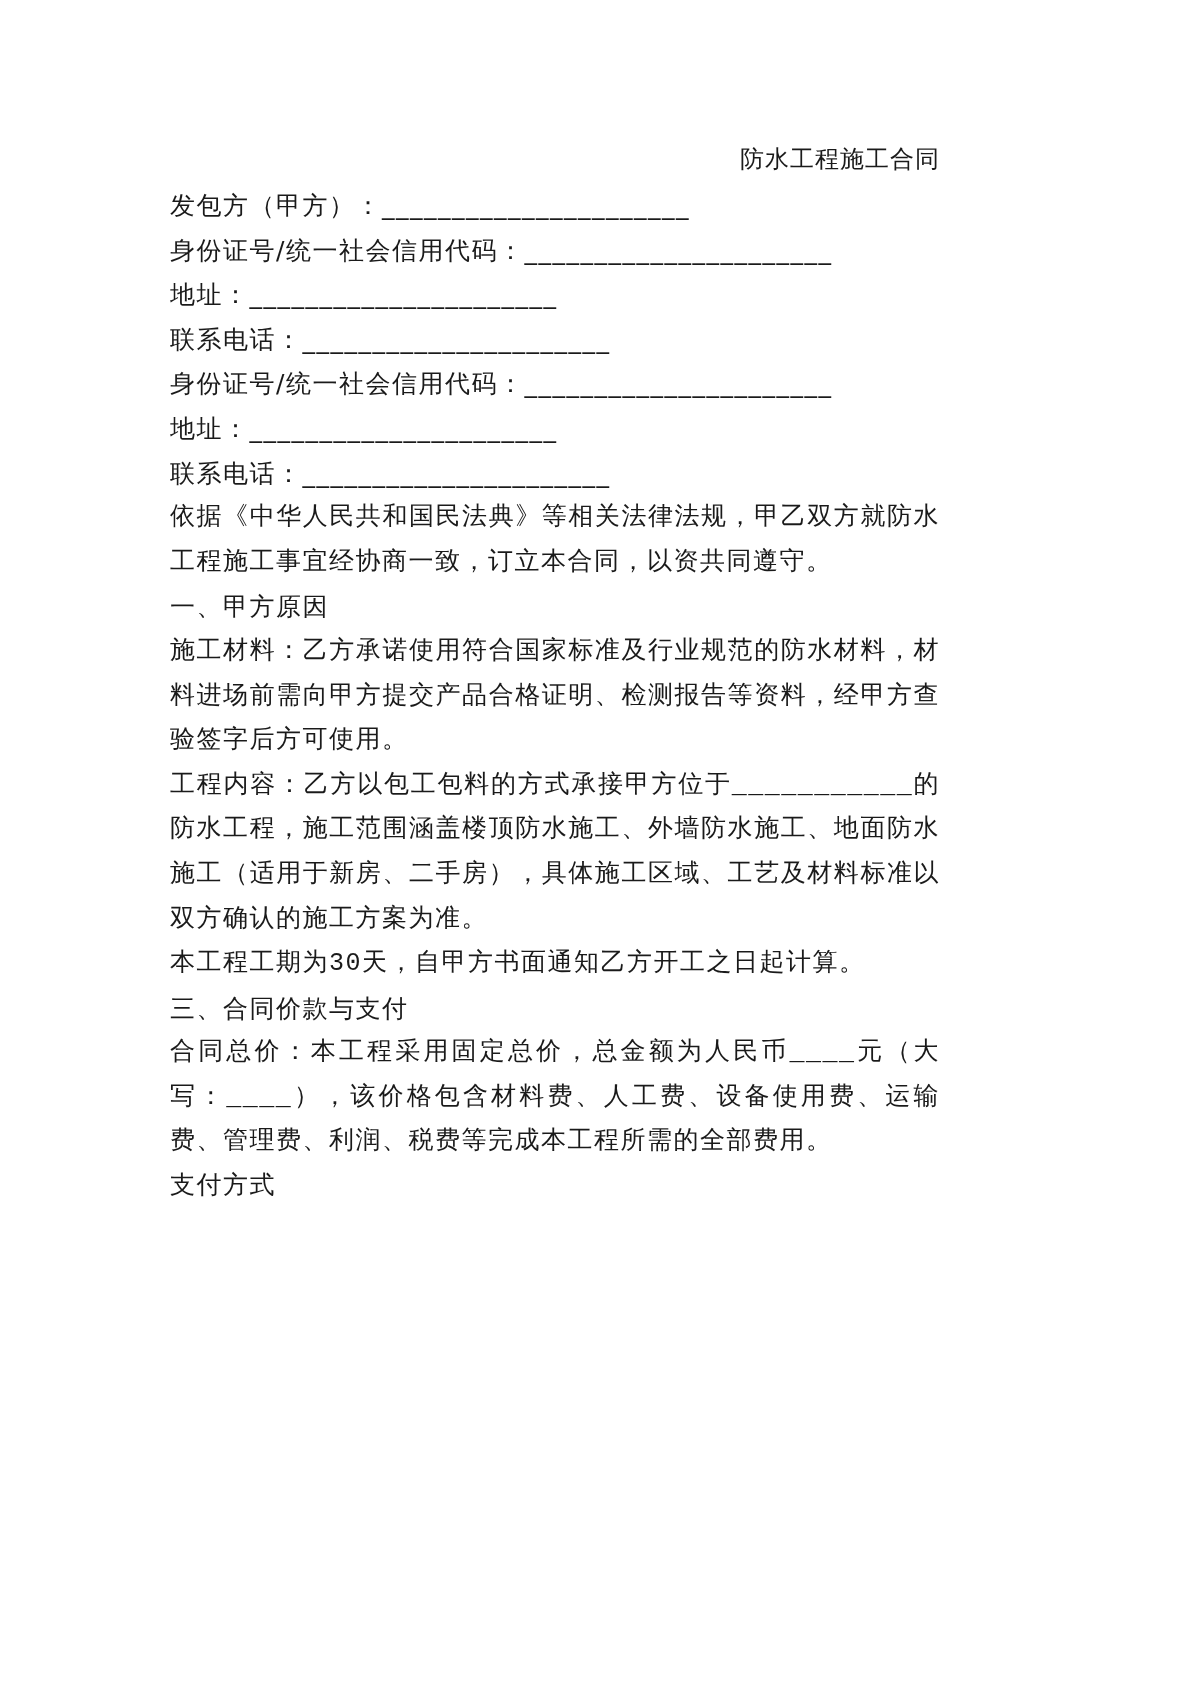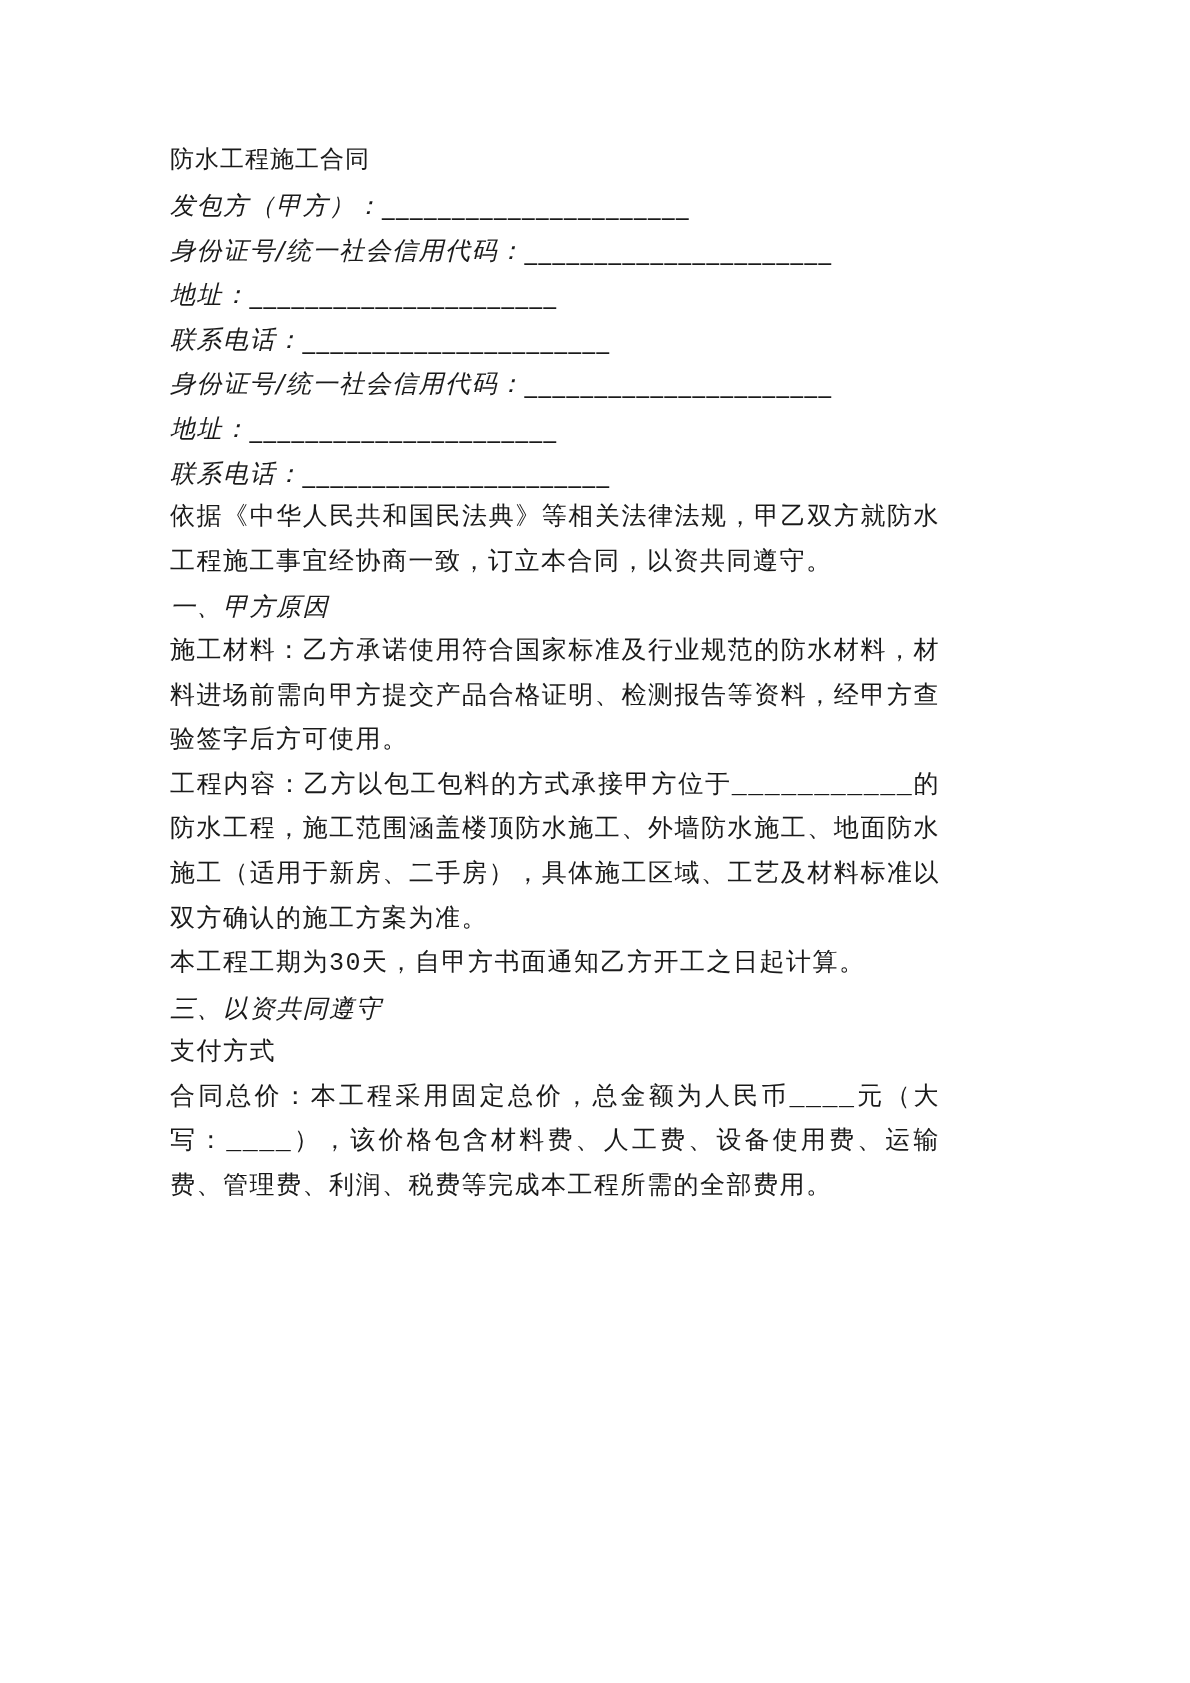--- a/index.html
+++ b/index.html
@@ -1,20 +1,20 @@
 <!DOCTYPE html>
 <html><head>
 <meta charset="utf-8">
 <style>
   html, body { margin: 0; padding: 0; background: #ffffff; }
   body { width: 1190px; height: 1683px; position: relative; overflow: hidden;
          font-family: "DejaVu Sans", "Liberation Sans", sans-serif; color: #1a1a1a; }
   .page { position: absolute; left: 170px; top: 140px; width: 770px; }
-  .title { text-align: left; font-size: 24px; line-height: 38px; height: 44px; letter-spacing: 1px; }
-  .line { font-size: 25px; line-height: 44.6px; white-space: pre; letter-spacing: 1.5px; font-style: italic; }
+  .title { text-align: right; font-size: 24px; line-height: 38px; height: 44px; letter-spacing: 1px; }
+  .line { font-size: 25px; line-height: 44.6px; white-space: pre; letter-spacing: 1.5px; }
   .para { font-size: 25px; line-height: 44.6px; letter-spacing: 1.5px; text-align: justify; text-align-last: left; word-break: break-all; font-family: Liberation Mono, monospace; }
 </style>
 </head>
 <body>
 
 <div class="page">
   <div class="title">防水工程施工合同</div>
 
   <div class="line">发包方（甲方）：______________________</div>
   <div class="line">身份证号/统一社会信用代码：______________________</div>
@@ -25,16 +25,16 @@
   <div class="line">联系电话：______________________</div>
 
   <div class="para">依据《中华人民共和国民法典》等相关法律法规，甲乙双方就防水工程施工事宜经协商一致，订立本合同，以资共同遵守。</div>
 
   <div class="line">一、甲方原因</div>
   <div class="para">施工材料：乙方承诺使用符合国家标准及行业规范的防水材料，材料进场前需向甲方提交产品合格证明、检测报告等资料，经甲方查验签字后方可使用。</div>
   <div class="para">工程内容：乙方以包工包料的方式承接甲方位于___________的防水工程，施工范围涵盖楼顶防水施工、外墙防水施工、地面防水施工（适用于新房、二手房），具体施工区域、工艺及材料标准以双方确认的施工方案为准。</div>
 
   <div class="para">本工程工期为30天，自甲方书面通知乙方开工之日起计算。</div>
 
-  <div class="line">三、以资共同遵守</div>
+  <div class="line">三、合同价款与支付</div>
+  <div class="para">合同总价：本工程采用固定总价，总金额为人民币____元（大写：____），该价格包含材料费、人工费、设备使用费、运输费、管理费、利润、税费等完成本工程所需的全部费用。</div>
   <div class="para">支付方式</div>
-  <div class="para">合同总价：本工程采用固定总价，总金额为人民币____元（大写：____），该价格包含材料费、人工费、设备使用费、运输费、管理费、利润、税费等完成本工程所需的全部费用。</div>
 </div>
 
 </body></html>

